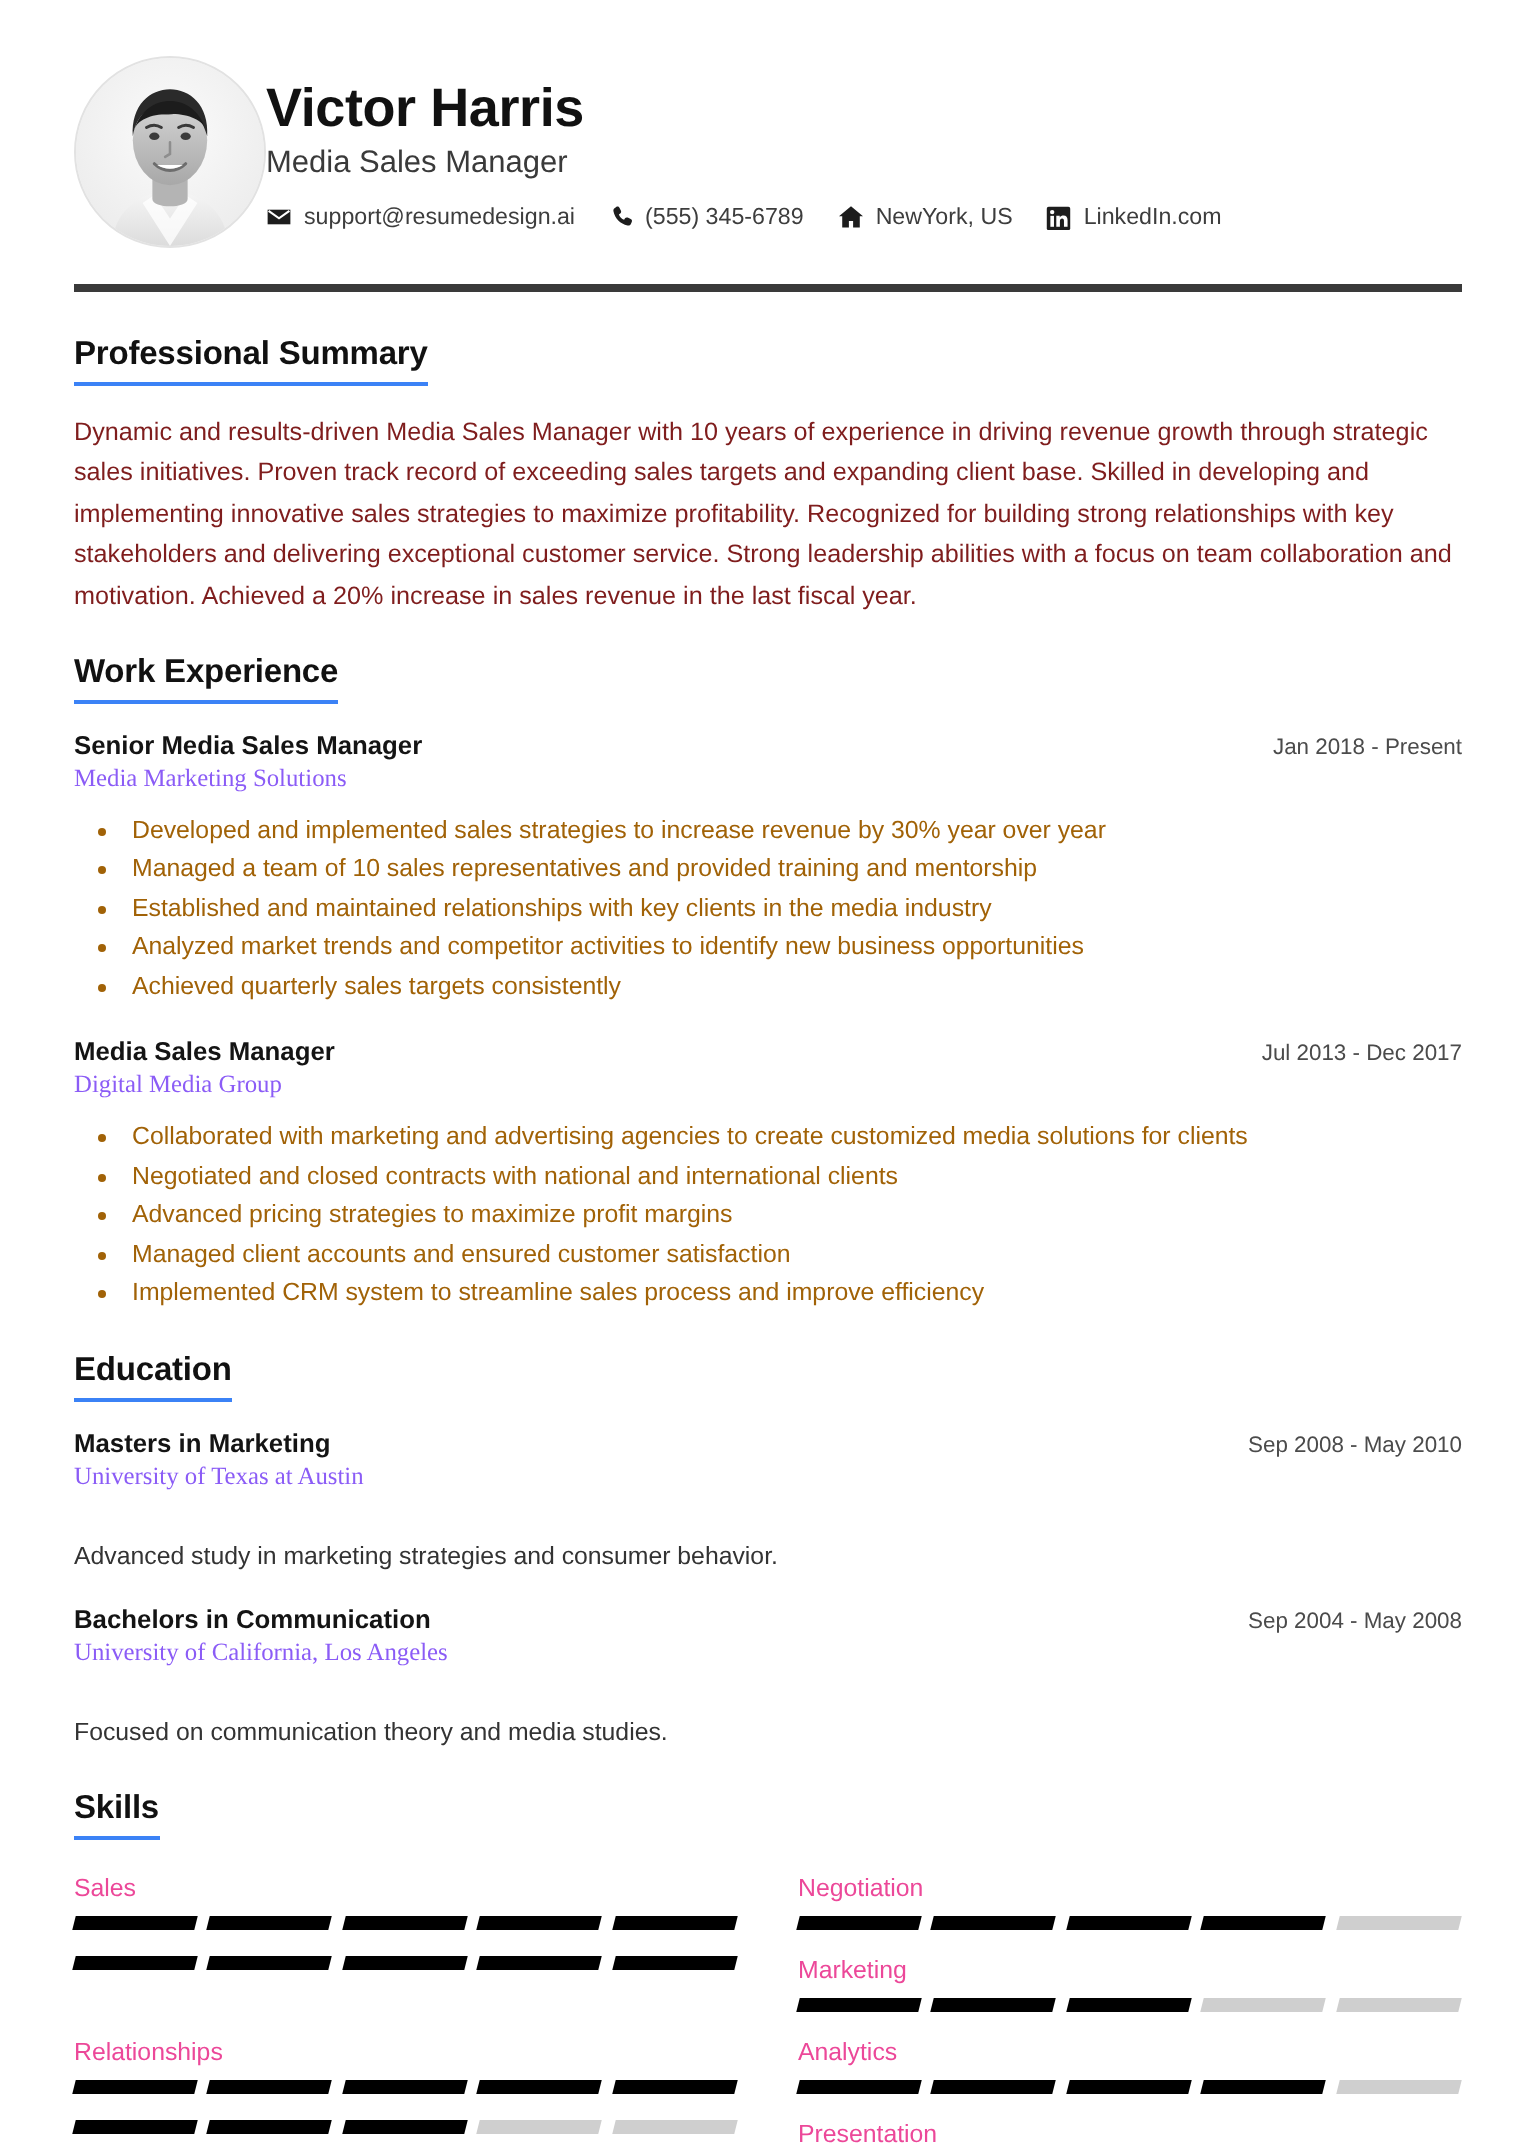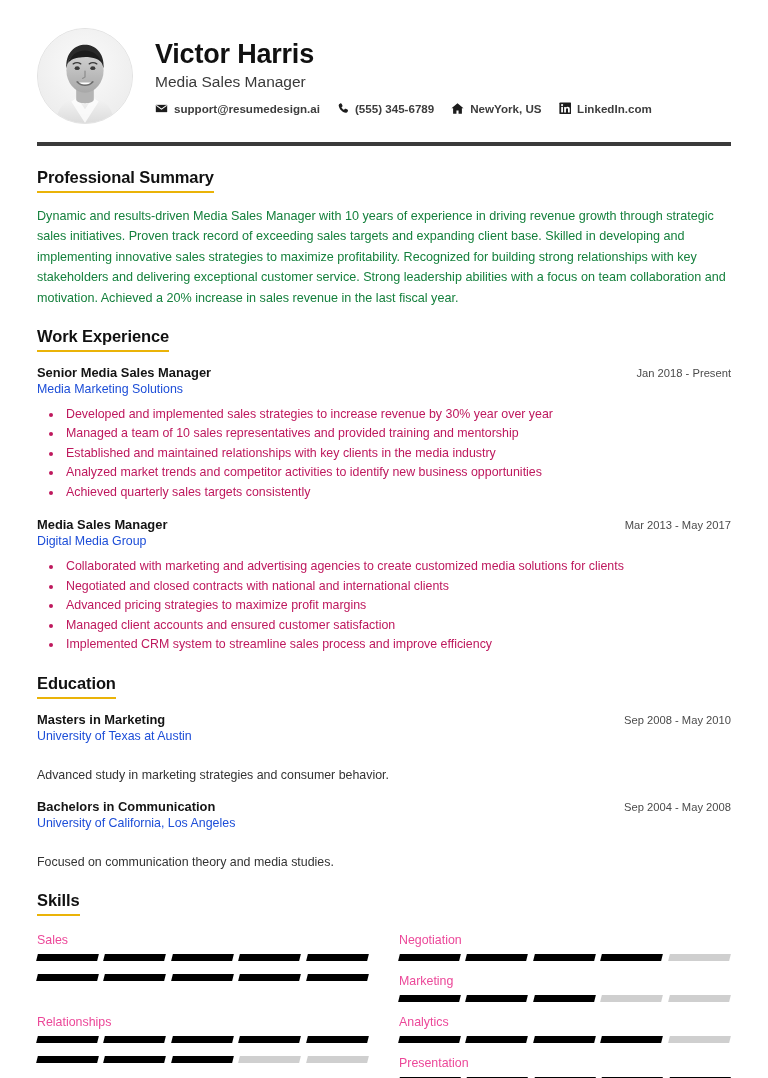--- a/index.html
+++ b/index.html
@@ -12,21 +12,20 @@
     color: #2b2b2b;
     overflow: hidden;
   }
 
   .page { padding: 28px 37px 0 37px; }
 
   
   .header {
     display: flex;
     align-items: center;
-    gap: 22px;
     padding-bottom: 14px;
   }
   .avatar-wrap {
     width: 96px; height: 96px;
     flex: 0 0 96px;
     border-radius: 50%;
     border: 1px solid #e2e2e2;
     overflow: hidden;
     background: #f3f3f3;
     position: relative;
@@ -51,50 +50,49 @@
     display: flex;
     align-items: center;
     flex-wrap: nowrap;
     gap: 17px;
     margin-top: 11px;
     font-size: 11.6px;
     color: #3d3d3d;
   }
   .contact-item {
     display: flex;
-    align-items: center;
+    align-items: flex-end;
     gap: 6px;
     white-space: nowrap;
-    font-weight: bold;
   }
   .contact-item svg { display: block; flex: 0 0 auto; fill: #1d1d1d; }
 
   .head-rule {
     height: 4px;
     background: #3a3a3a;
     margin: 4px 0 22px 0;
   }
 
   
   .section { margin-bottom: 19px; }
   .sec-title {
     display: inline-block;
     font-size: 16.5px;
     font-weight: bold;
     color: #111;
     padding-bottom: 4px;
-    border-bottom: 2px solid #eab308;
+    border-bottom: 2px solid #3b82f6;
     letter-spacing: -0.1px;
   }
   .sec-body { margin-top: 13px; }
 
   .summary {
     font-size: 12.6px;
     line-height: 1.62;
-    color: #15803d;
+    color: #7f1d1d;
     text-align: left;
   }
 
   
   .entry { margin-bottom: 15px; }
   .entry:last-child { margin-bottom: 0; }
   .entry-head {
     display: flex;
     justify-content: space-between;
     align-items: baseline;
@@ -107,31 +105,32 @@
   }
   .entry-date {
     font-size: 11.2px;
     color: #4b4b4b;
     white-space: nowrap;
     flex: 0 0 auto;
     text-align: right;
   }
   .entry-org {
     font-size: 12.4px;
-    color: #1d4ed8;
+    color: #8b5cf6;
     margin-top: 2px;
+    font-family: Liberation Serif, serif;
   }
   .bullets {
     margin: 9px 0 0 0;
     padding-left: 26px;
   }
   .bullets li {
     font-size: 12.4px;
     line-height: 1.57;
-    color: #be185d;
+    color: #a16207;
     padding-left: 3px;
   }
   .entry-desc {
     font-size: 12.4px;
     color: #333;
     margin-top: 23px;
     line-height: 1.5;
   }
 
   
@@ -272,21 +271,21 @@
           <li>Managed a team of 10 sales representatives and provided training and mentorship</li>
           <li>Established and maintained relationships with key clients in the media industry</li>
           <li>Analyzed market trends and competitor activities to identify new business opportunities</li>
           <li>Achieved quarterly sales targets consistently</li>
         </ul>
       </div>
 
       <div class="entry">
         <div class="entry-head">
           <div class="entry-title">Media Sales Manager</div>
-          <div class="entry-date">Mar 2013 - May 2017</div>
+          <div class="entry-date">Jul 2013 - Dec 2017</div>
         </div>
         <div class="entry-org">Digital Media Group</div>
         <ul class="bullets">
           <li>Collaborated with marketing and advertising agencies to create customized media solutions for clients</li>
           <li>Negotiated and closed contracts with national and international clients</li>
           <li>Advanced pricing strategies to maximize profit margins</li>
           <li>Managed client accounts and ensured customer satisfaction</li>
           <li>Implemented CRM system to streamline sales process and improve efficiency</li>
         </ul>
       </div>

